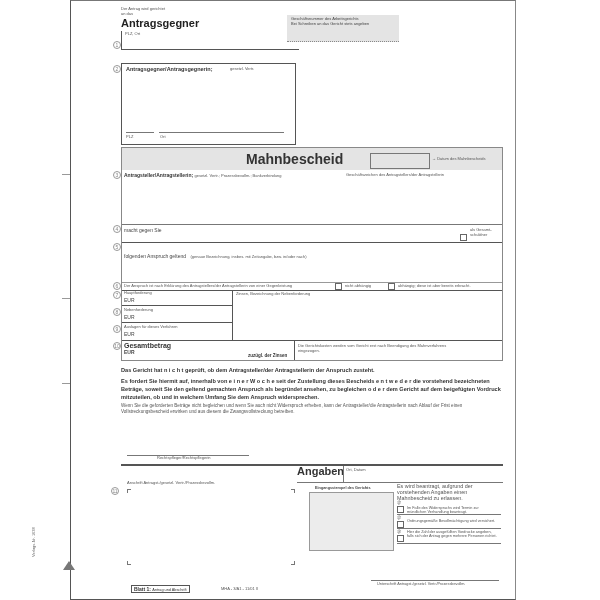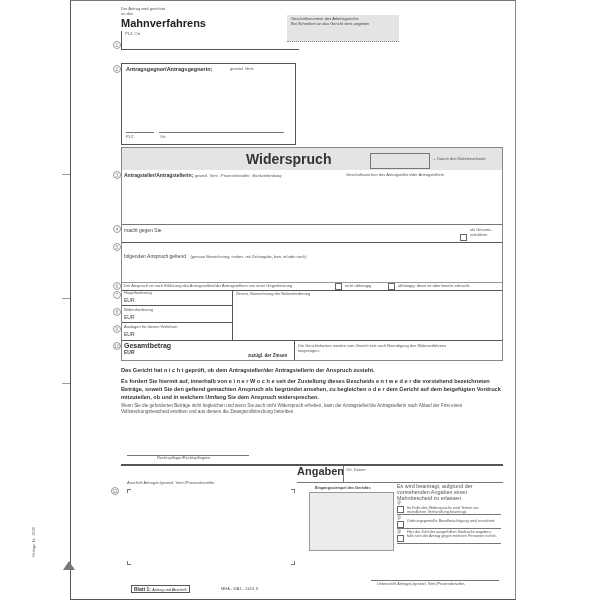--- a/index.html
+++ b/index.html
@@ -18,21 +18,21 @@
   .chk { position: absolute; width: 7px; height: 7px; border: 1px solid #666; background: #fff; }
   .grey { background: #e4e4e4; }
 </style>
 </head>
 <body>
 
 <div class="page">
 
   <div class="abs tiny" style="left:50px; top:6px;">Der Antrag wird gerichtet</div>
   <div class="abs tiny" style="left:50px; top:11px;">an das</div>
-  <div class="abs bold" style="left:50px; top:16px; font-size:11px; color:#222;">Mahnverfahrens</div>
+  <div class="abs bold" style="left:50px; top:16px; font-size:11px; color:#222;">Antragsgegner</div>
 
   <div class="vline" style="left:50px; top:30px; height:19px;"></div>
   <div class="abs tiny" style="left:54px; top:31px;">PLZ, Ort</div>
   <div class="hline" style="left:50px; top:48px; width:178px;"></div>
   <div class="circ" style="left:42px; top:40px;">1</div>
 
   <div class="abs grey" style="left:216px; top:14px; width:112px; height:27px; border-bottom:1px dotted #888;">
     <div class="tiny" style="padding:2px 2px 0 4px; color:#444;">Geschäftsnummer des Arbeitsgerichts</div>
     <div class="tiny" style="padding:0 2px 0 4px; color:#444;">Bei Schreiben an das Gericht stets angeben</div>
   </div>
@@ -43,21 +43,21 @@
     <span class="abs tiny" style="left:108px; top:3px;">gesetzl. Vertr.</span>
     <div class="hline" style="left:4px; top:68px; width:28px; background:#777;"></div>
     <div class="hline" style="left:37px; top:68px; width:125px; background:#777;"></div>
     <span class="abs tiny" style="left:4px; top:71px;">PLZ</span>
     <span class="abs tiny" style="left:38px; top:71px;">Ort</span>
   </div>
 
   <div class="abs" style="left:50px; top:146px; width:382px; height:214px; border:1px solid #888;">
 
     <div class="abs grey" style="left:0; top:0; width:380px; height:22px;">
-      <div class="abs bold" style="left:124px; top:3px; font-size:14px; color:#333;">Widerspruch</div>
+      <div class="abs bold" style="left:124px; top:3px; font-size:14px; color:#333;">Mahnbescheid</div>
       <div class="abs" style="left:248px; top:5px; width:60px; height:16px; border:1px solid #777; background:#e4e4e4;"></div>
       <div class="abs tiny" style="left:310px; top:9px; white-space:nowrap;">
         <span>→</span>
         <span>Datum des Mahnbescheids</span>
       </div>
     </div>
 
     <div class="abs" style="left:2px; top:24px; font-size:5px; color:#333; white-space:nowrap;">
       <span class="bold">Antragsteller/Antragstellerin;</span>
       <span class="tiny">gesetzl. Vertr.; Prozessbevollm.; Bankverbindung</span>

